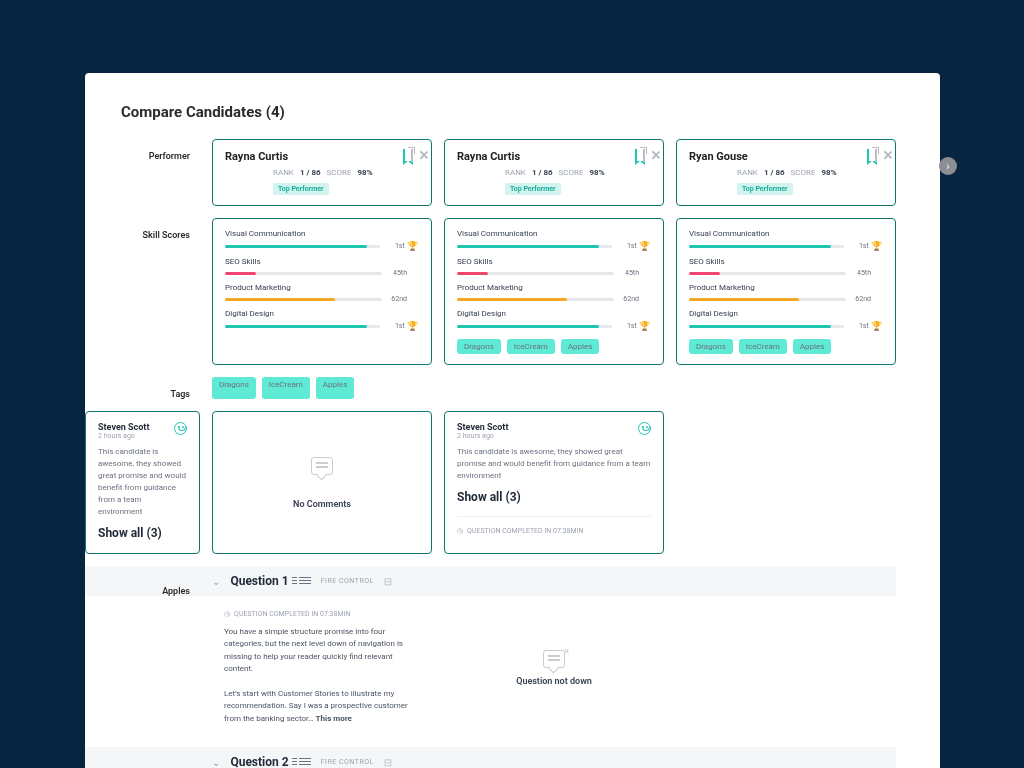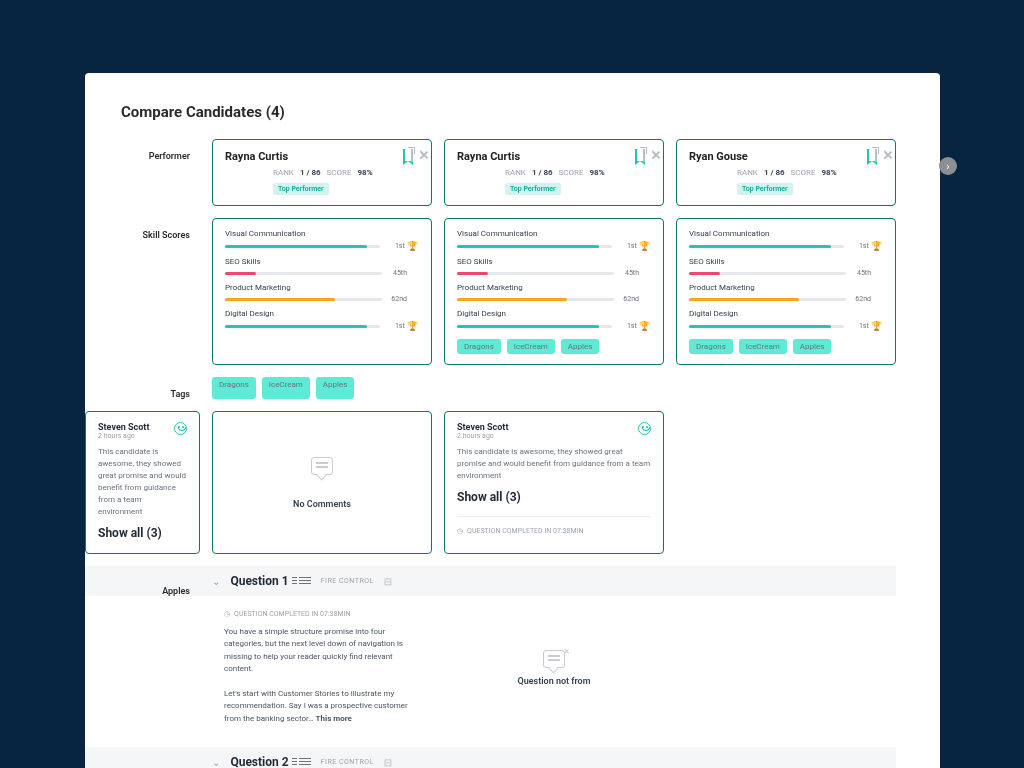--- a/index.html
+++ b/index.html
@@ -446,21 +446,21 @@
         <br><br>
         <span>Let's start with Customer Stories to illustrate my recommendation. Say I was a prospective customer from the banking sector… </span>
         <b>This more</b>
       </div>
     </div>
     <div class="qna-empty" style="margin-top:4px;">
       <div class="bubble-icon bubble-x">
           <div class="bubble-lines"></div>
           <span class="xmark">✕</span>
         </div>
-      <div class="no-comments-text">Question not from</div>
+      <div class="no-comments-text">Question not down</div>
     </div>
     <div></div>
 
     <div class="question-bar">
       <div></div>
       <div class="q-content">
         <span class="chevron">⌄</span>
         <span class="q-label">Question 2</span>
         <span class="q-badge-icon"></span>
         <span class="fire-ctrl">FIRE CONTROL</span>

